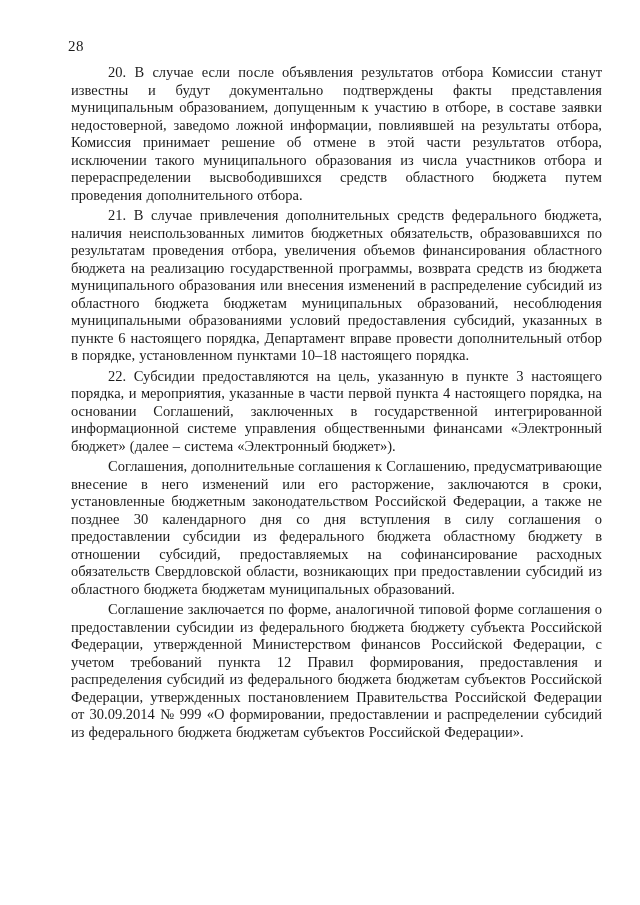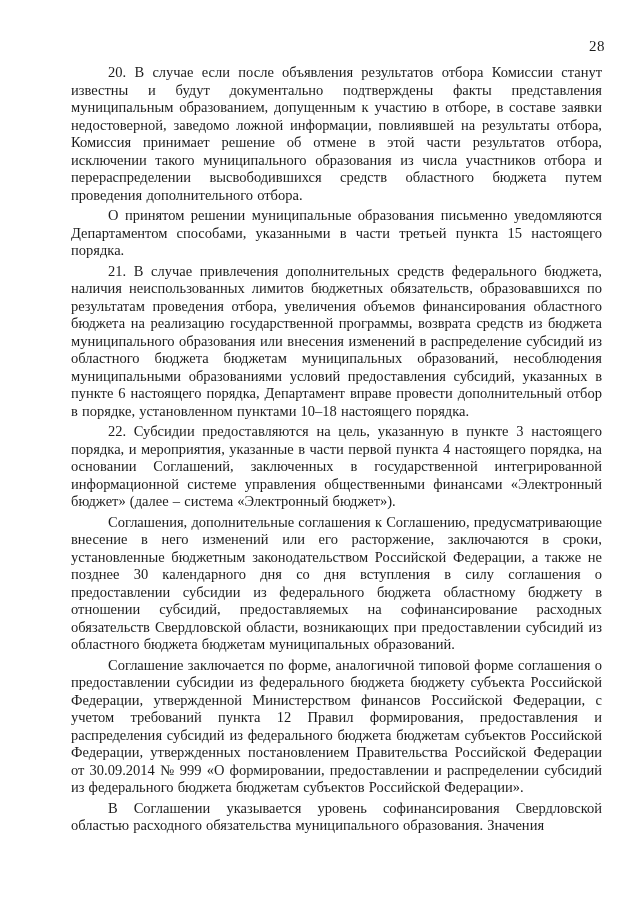--- a/index.html
+++ b/index.html
@@ -14,21 +14,21 @@
     background: #ffffff;
     overflow: hidden;
     font-family: "Liberation Serif", "DejaVu Serif", serif;
     color: #1c1c1c;
   }
   .page-number {
     position: absolute;
     top: 38px;
     left: 68px;
     right: 35px;
-    text-align: right;
+    text-align: left;
     font-size: 15px;
     line-height: 17px;
     letter-spacing: 0.5px;
   }
   .content {
     position: absolute;
     top: 61px;
     left: 68px;
     right: 35px;
   }
@@ -44,20 +44,18 @@
   }
 </style>
 </head>
 <body>
 
 <div class="page">
   <div class="page-number">28</div>
 
   <div class="content">
     <p>20. В случае если после объявления результатов отбора Комиссии станут известны и будут документально подтверждены факты представления муниципальным образованием, допущенным к участию в отборе, в составе заявки недостоверной, заведомо ложной информации, повлиявшей на результаты отбора, Комиссия принимает решение об отмене в этой части результатов отбора, исключении такого муниципального образования из числа участников отбора и перераспределении высвободившихся средств областного бюджета путем проведения дополнительного отбора.</p>
-    <p>О принятом решении муниципальные образования письменно уведомляются Департаментом способами, указанными в части третьей пункта 15 настоящего порядка.</p>
     <p>21. В случае привлечения дополнительных средств федерального бюджета, наличия неиспользованных лимитов бюджетных обязательств, образовавшихся по результатам проведения отбора, увеличения объемов финансирования областного бюджета на реализацию государственной программы, возврата средств из бюджета муниципального образования или внесения изменений в распределение субсидий из областного бюджета бюджетам муниципальных образований, несоблюдения муниципальными образованиями условий предоставления субсидий, указанных в пункте 6 настоящего порядка, Департамент вправе провести дополнительный отбор в порядке, установленном пунктами 10–18 настоящего порядка.</p>
     <p>22. Субсидии предоставляются на цель, указанную в пункте 3 настоящего порядка, и мероприятия, указанные в части первой пункта 4 настоящего порядка, на основании Соглашений, заключенных в государственной интегрированной информационной системе управления общественными финансами «Электронный бюджет» (далее – система «Электронный бюджет»).</p>
     <p>Соглашения, дополнительные соглашения к Соглашению, предусматривающие внесение в него изменений или его расторжение, заключаются в сроки, установленные бюджетным законодательством Российской Федерации, а также не позднее 30 календарного дня со дня вступления в силу соглашения о предоставлении субсидии из федерального бюджета областному бюджету в отношении субсидий, предоставляемых на софинансирование расходных обязательств Свердловской области, возникающих при предоставлении субсидий из областного бюджета бюджетам муниципальных образований.</p>
     <p>Соглашение заключается по форме, аналогичной типовой форме соглашения о предоставлении субсидии из федерального бюджета бюджету субъекта Российской Федерации, утвержденной Министерством финансов Российской Федерации, с учетом требований пункта 12 Правил формирования, предоставления и распределения субсидий из федерального бюджета бюджетам субъектов Российской Федерации, утвержденных постановлением Правительства Российской Федерации от 30.09.2014 № 999 «О формировании, предоставлении и распределении субсидий из федерального бюджета бюджетам субъектов Российской Федерации».</p>
-    <p>В Соглашении указывается уровень софинансирования Свердловской областью расходного обязательства муниципального образования. Значения</p>
   </div>
 </div>
 
 </body></html>

